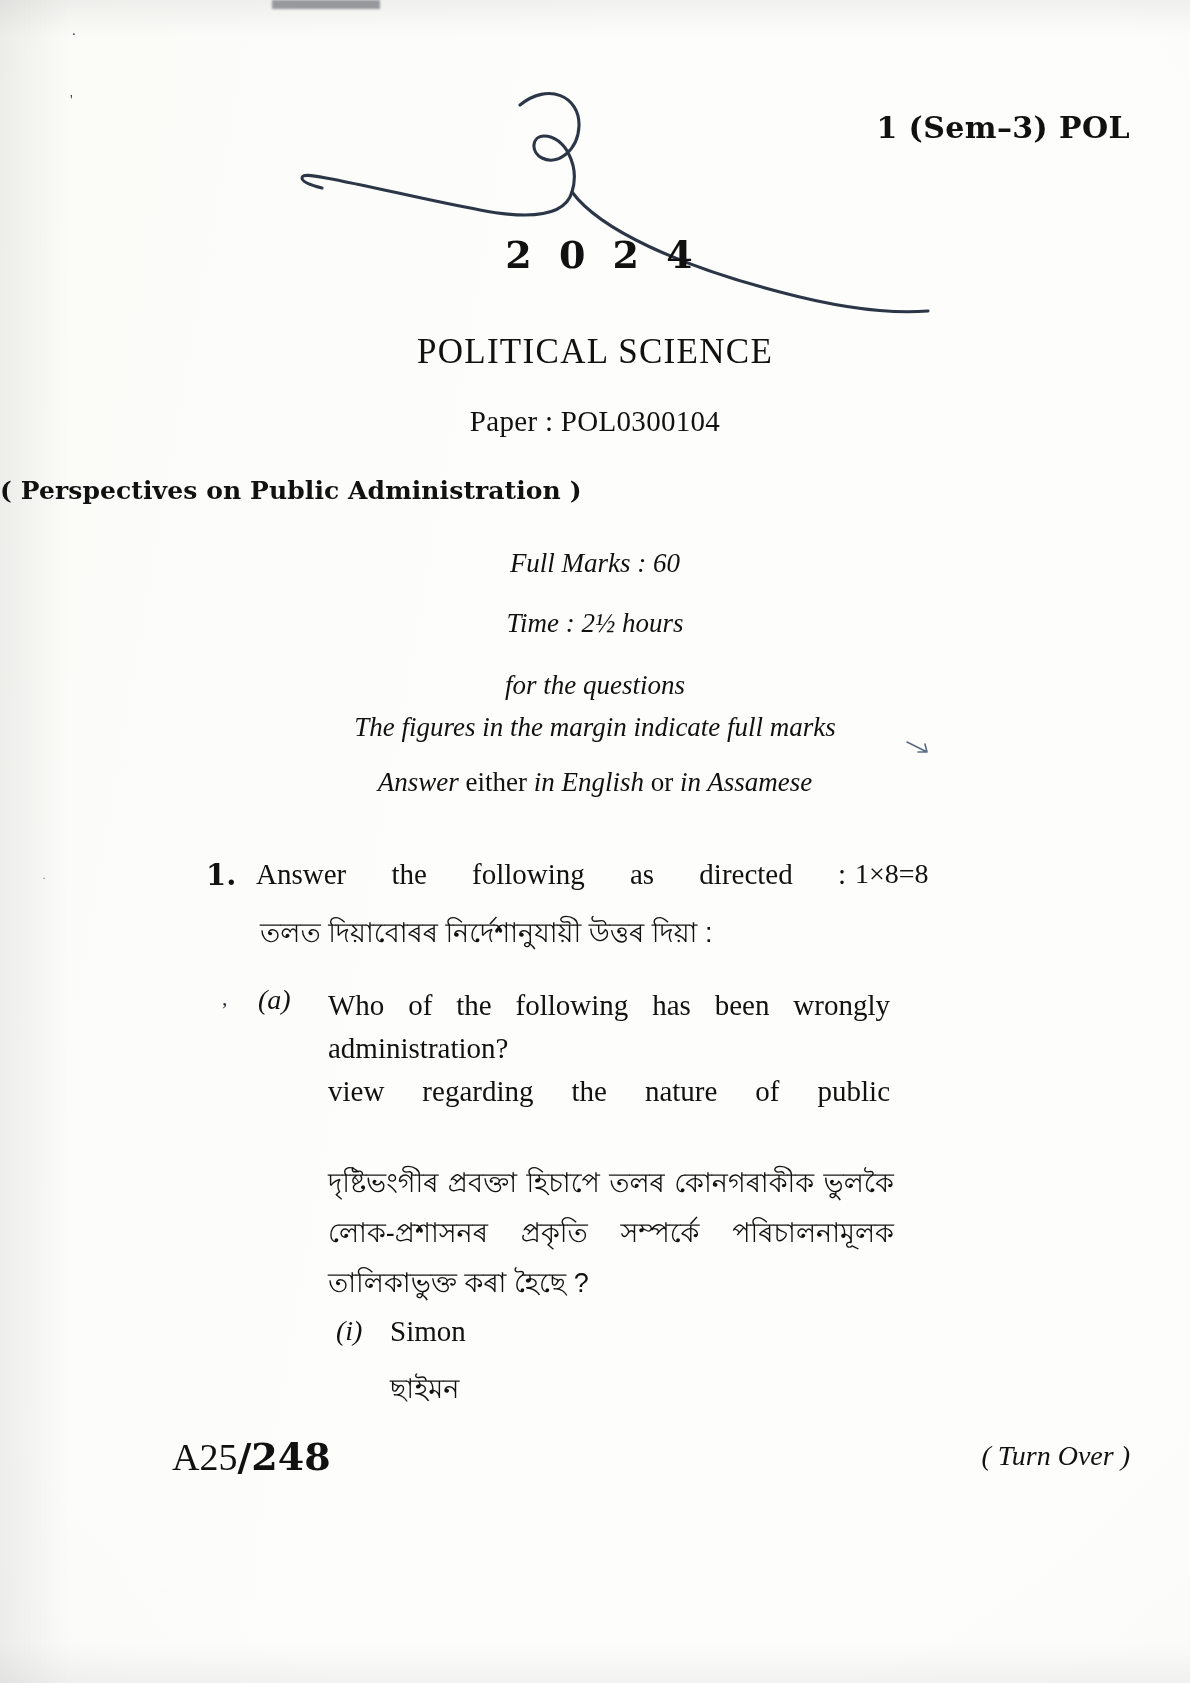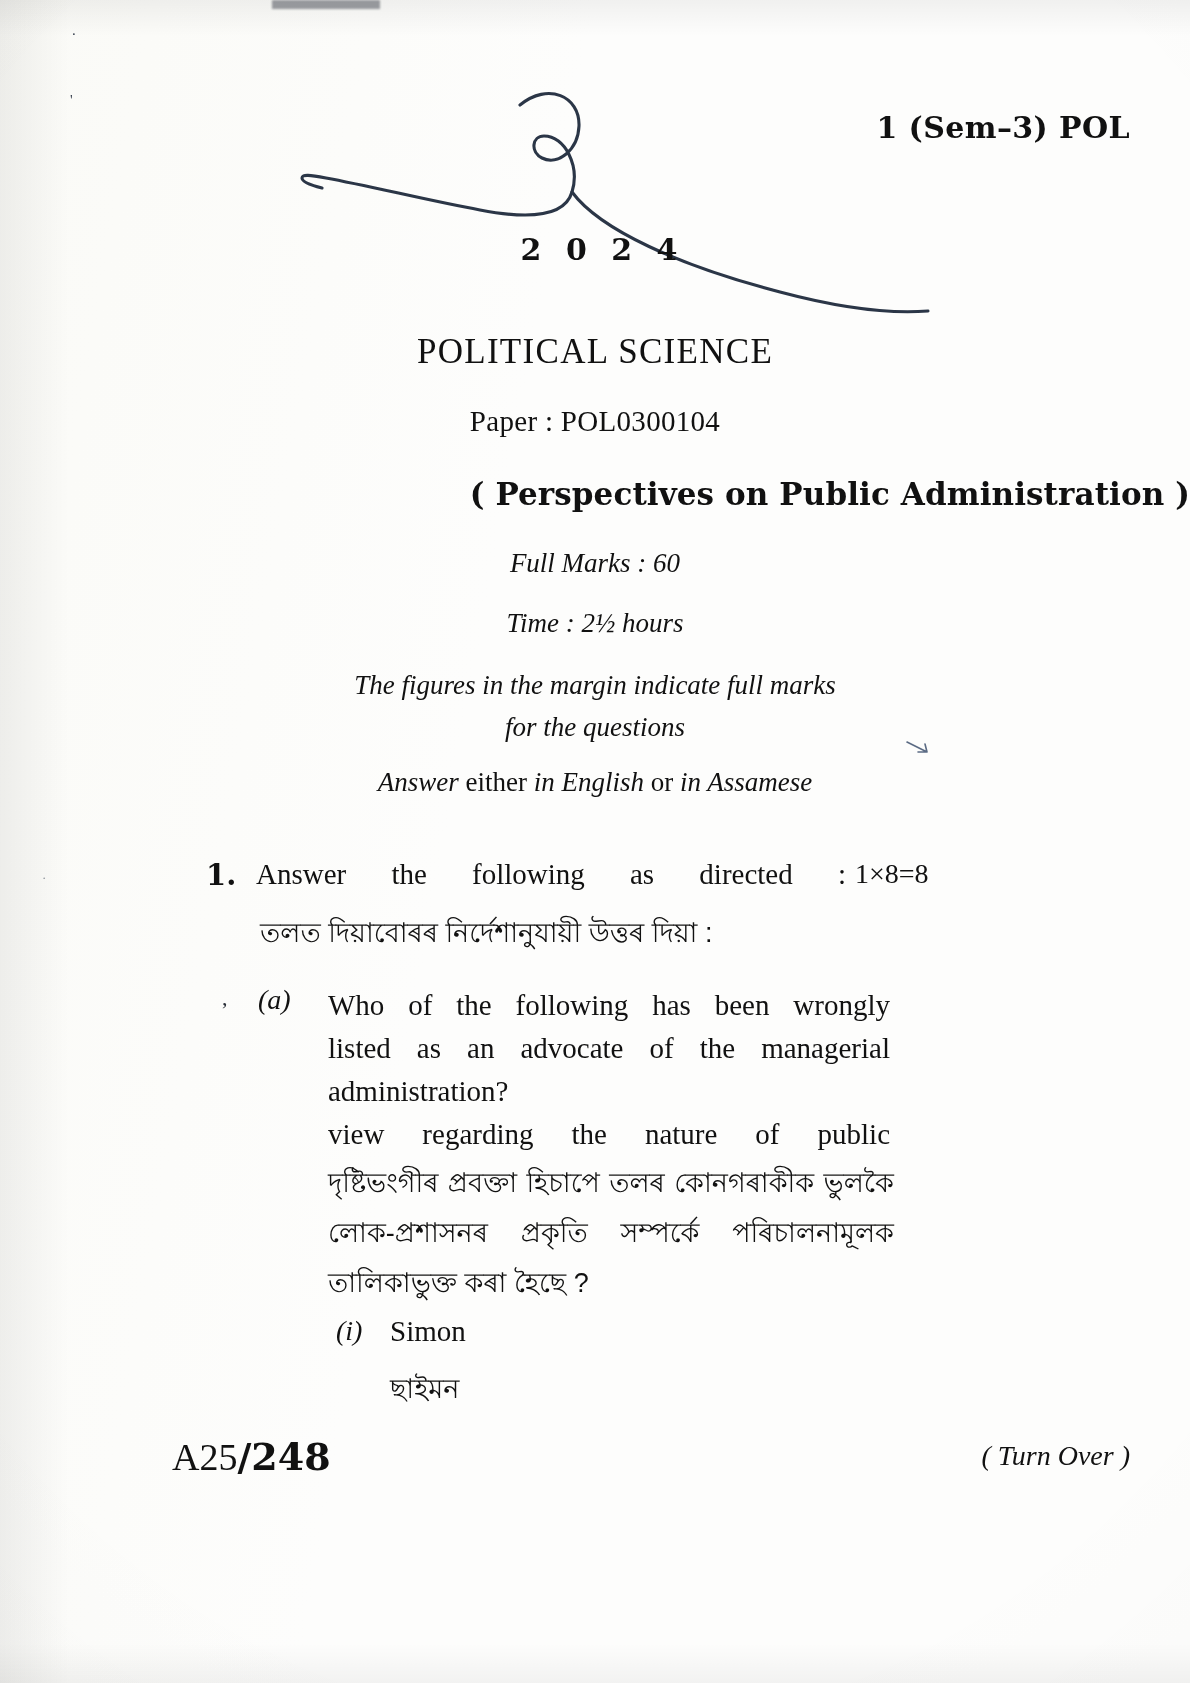--- a/index.html
+++ b/index.html
@@ -96,21 +96,21 @@
     letter-spacing: 0.4px;
     white-space: nowrap;
   }
   .year {
     position: absolute;
     left: 0; right: 0;
     top: 232px;
     text-align: center;
     font-family: "DejaVu Serif", "Liberation Serif", serif;
     font-weight: bold;
-    font-size: 30px;
+    font-size: 38px;
     letter-spacing: 7px;
     padding-left: 15px;
   }
   .subject {
     position: absolute;
     left: 0; right: 0;
     top: 332px;
     text-align: center;
     font-size: 35px;
     letter-spacing: 1.3px;
@@ -121,24 +121,24 @@
     left: 0; right: 0;
     top: 405px;
     text-align: center;
     font-size: 29px;
     letter-spacing: 0.3px;
   }
   .paper-title {
     position: absolute;
     left: 0; right: 0;
     top: 476px;
-    text-align: right;
-    font-family: "DejaVu Serif", "Liberation Serif", serif;
-    font-weight: bold;
-    font-size: 31px;
+    text-align: left;
+    font-family: "DejaVu Serif", "Liberation Serif", serif;
+    font-weight: bold;
+    font-size: 25px;
     letter-spacing: 0.1px;
   }
   .meta-line {
     position: absolute;
     left: 0; right: 0;
     text-align: center;
     font-style: italic;
     font-size: 27px;
   }
   .meta-marks { top: 548px; }
@@ -305,38 +305,37 @@
   <div class="code-right">1 (Sem–3) POL</div>
   <div class="year">2 0 2 4</div>
   <div class="subject">POLITICAL  SCIENCE</div>
   <div class="paper-code">Paper : POL0300104</div>
   <div class="paper-title">( Perspectives on Public Administration )</div>
 
   <div class="meta-line meta-marks">Full Marks : 60</div>
   <div class="meta-line meta-time">Time : 2½ hours</div>
 
   <div class="meta-figures">
+    <div>for the questions</div>
     <div>The figures in the margin indicate full marks</div>
-    <div>for the questions</div>
   </div>
 
   <div class="meta-answer">
     <span class="ital">Answer</span><span> either </span><span class="ital">in English</span><span> or </span><span class="ital">in Assamese</span>
   </div>
 
   <div class="q-num">1.</div>
   <div class="q1-text">Answer the following as directed :</div>
   <div class="q1-marks">1×8=8</div>
   <div class="q1-asm">তলত দিয়াবোৰৰ নিৰ্দেশানুযায়ী উত্তৰ দিয়া :</div>
 
   <div class="sub-label sub-a">(a)</div>
 
   <div class="q-a-body">
     <span class="jline">Who of the following has been wrongly</span>
-    <span class="jline">listed as an advocate of the managerial</span>
     <span class="jline last">administration?</span>
     <span class="jline">view regarding the nature of public</span>
   </div>
 
   <div class="q-a-asm">
     <span class="jline">দৃষ্টিভংগীৰ প্ৰবক্তা হিচাপে তলৰ কোনগৰাকীক ভুলকৈ</span>
     <span class="jline">লোক-প্ৰশাসনৰ প্ৰকৃতি সম্পৰ্কে পৰিচালনামূলক</span>
     <span class="jline last">তালিকাভুক্ত কৰা হৈছে ?</span>
   </div>
 

